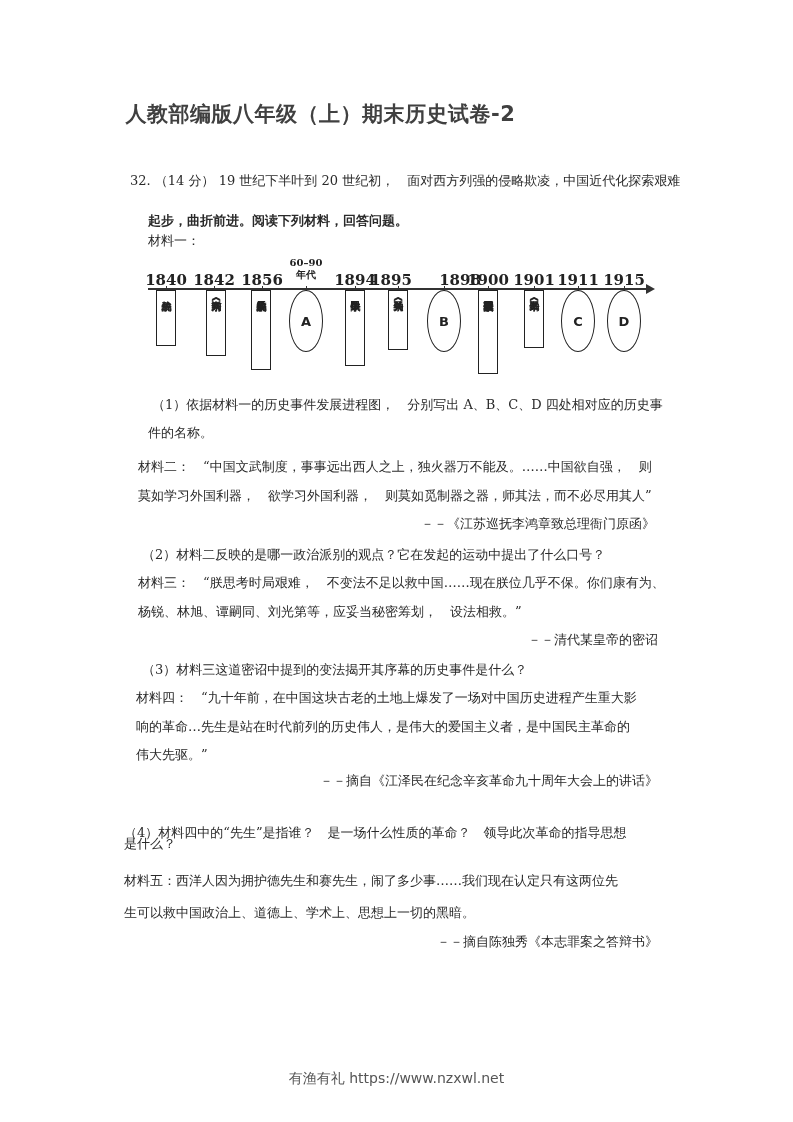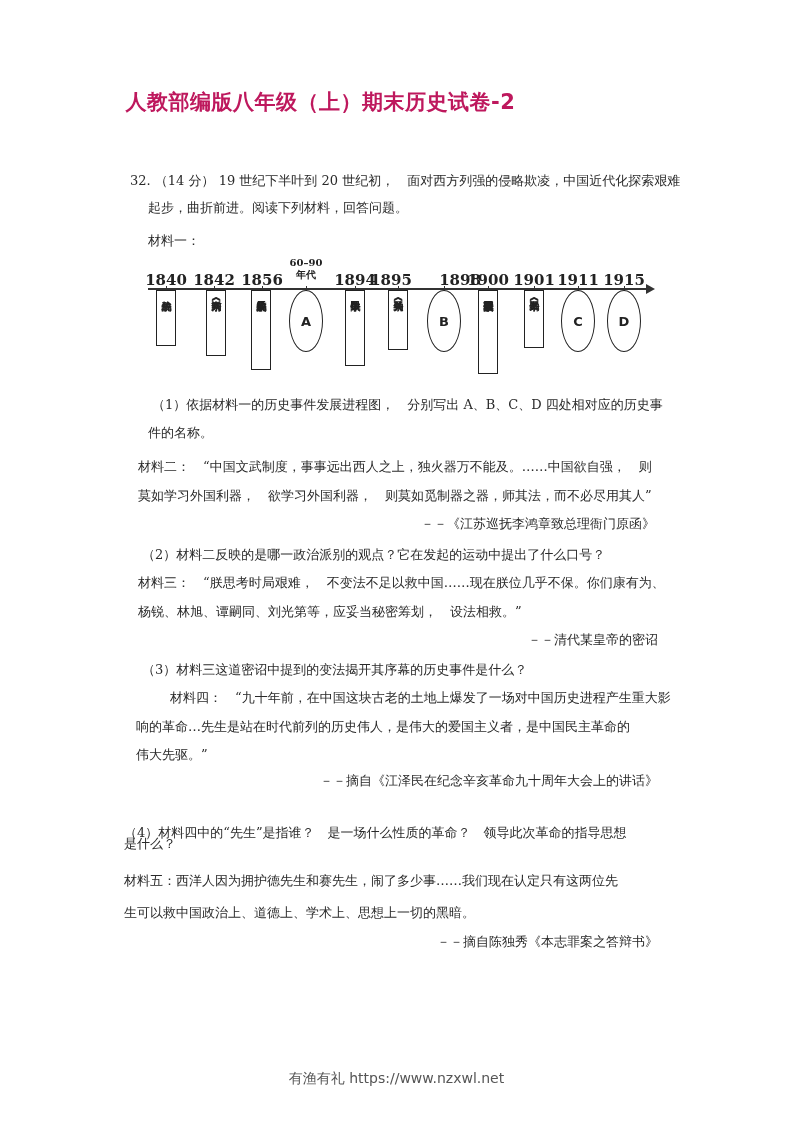--- a/index.html
+++ b/index.html
@@ -1,18 +1,18 @@
 <!DOCTYPE html>
 <html><head>
   <meta charset="utf-8">
   <style>
     * { margin: 0; padding: 0; box-sizing: border-box; }
     html, body { width: 793px; height: 1122px; background: #ffffff; }
     body { position: relative; font-family: "DejaVu Serif", "Liberation Serif", serif; color: #222; overflow: hidden; }
-    .title { position: absolute; top: 88px; left: 0; width: 641px; text-align: center; font-family: "DejaVu Sans", sans-serif; font-weight: bold; font-size: 21px; color: #be185d; letter-spacing: 0.5px; }
+    .title { position: absolute; top: 100px; left: 0; width: 641px; text-align: center; font-family: "DejaVu Sans", sans-serif; font-weight: bold; font-size: 21px; color: #404040; letter-spacing: 0.5px; }
     .line { position: absolute; font-size: 13px; white-space: nowrap; color: #2a2a2a; }
     .right { text-align: right; }
     .timeline { position: absolute; left: 148px; top: 262px; width: 512px; height: 116px; }
     .axis { position: absolute; left: 0; top: 26px; width: 500px; height: 2px; background: #333; }
     .arrow { position: absolute; left: 498px; top: 22px; width: 0; height: 0; border-left: 9px solid #333; border-top: 5px solid transparent; border-bottom: 5px solid transparent; }
     .year { position: absolute; top: 9px; font-weight: bold; font-size: 15px; color: #222; transform: translateX(-50%); white-space: nowrap; }
     .year-multi { position: absolute; top: -5px; font-weight: bold; font-size: 10px; line-height: 12px; text-align: center; transform: translateX(-50%); }
     .tick { position: absolute; top: 24px; width: 1px; height: 5px; background: #333; }
     .box { position: absolute; top: 28px; border: 1.5px solid #222; width: 20px; font-size: 10px; font-weight: bold; line-height: 12px; text-align: center; padding: 2px 0; transform: translateX(-50%); writing-mode: vertical-rl; text-orientation: upright; display: flex; align-items: center; justify-content: flex-start; }
     .oval { position: absolute; top: 28px; width: 34px; height: 62px; border: 1.5px solid #222; border-radius: 50%; transform: translateX(-50%); display: flex; align-items: center; justify-content: center; font-weight: bold; font-size: 13px; font-family: "DejaVu Sans", sans-serif; }
@@ -22,21 +22,21 @@
 <body>
 
 <div>
   <div class="title">人教部编版八年级（上）期末历史试卷-2</div>
 
   <div class="line" style="top:172px;left:130px;">
     <span>32.</span>
     <span>（14 分）</span>
     <span>19 世纪下半叶到 20 世纪初，　面对西方列强的侵略欺凌，中国近代化探索艰难</span>
   </div>
-  <div class="line" style="top:199px;left:148px;">起步，曲折前进。阅读下列材料，回答问题。</div>
+  <div class="line" style="top:212px;left:148px;font-weight:bold;">起步，曲折前进。阅读下列材料，回答问题。</div>
   <div class="line" style="top:232px;left:148px;">材料一：</div>
 
   <div class="timeline">
     <div class="axis"></div>
     <div class="arrow"></div>
 
     <div class="year" style="left:18px;">1840</div>
     <div class="tick" style="left:18px;"></div>
     <div class="box" style="left:18px;height:56px;">鸦片战争</div>
 
@@ -92,21 +92,21 @@
   <div class="line right" style="top:515px;right:138px;">－－《江苏巡抚李鸿章致总理衙门原函》</div>
 
   <div class="line" style="top:546px;left:142px;">（2）材料二反映的是哪一政治派别的观点？它在发起的运动中提出了什么口号？</div>
 
   <div class="line" style="top:574px;left:138px;">材料三：　“朕思考时局艰难，　不变法不足以救中国……现在朕位几乎不保。你们康有为、</div>
   <div class="line" style="top:603px;left:138px;">杨锐、林旭、谭嗣同、刘光第等，应妥当秘密筹划，　设法相救。”</div>
   <div class="line right" style="top:631px;right:135px;margin-left:34px;">－－清代某皇帝的密诏</div>
 
   <div class="line" style="top:661px;left:142px;">（3）材料三这道密诏中提到的变法揭开其序幕的历史事件是什么？</div>
 
-  <div class="line" style="top:689px;left:136px;margin-left:34px;">材料四：　“九十年前，在中国这块古老的土地上爆发了一场对中国历史进程产生重大影</div>
+  <div class="line" style="top:689px;left:136px;">材料四：　“九十年前，在中国这块古老的土地上爆发了一场对中国历史进程产生重大影</div>
   <div class="line" style="top:718px;left:136px;">响的革命…先生是站在时代前列的历史伟人，是伟大的爱国主义者，是中国民主革命的</div>
   <div class="line" style="top:746px;left:136px;">伟大先驱。”</div>
   <div class="line right" style="top:772px;right:135px;">－－摘自《江泽民在纪念辛亥革命九十周年大会上的讲话》</div>
 
   <div class="line" style="top:824px;left:124px;">（4）材料四中的“先生”是指谁？　是一场什么性质的革命？　领导此次革命的指导思想</div>
   <div class="line" style="top:835px;left:124px;font-family:Liberation Serif, serif;">是什么？</div>
 
   <div class="line" style="top:872px;left:124px;">材料五：西洋人因为拥护德先生和赛先生，闹了多少事……我们现在认定只有这两位先</div>
   <div class="line" style="top:904px;left:124px;">生可以救中国政治上、道德上、学术上、思想上一切的黑暗。</div>
   <div class="line right" style="top:933px;right:135px;">－－摘自陈独秀《本志罪案之答辩书》</div>

